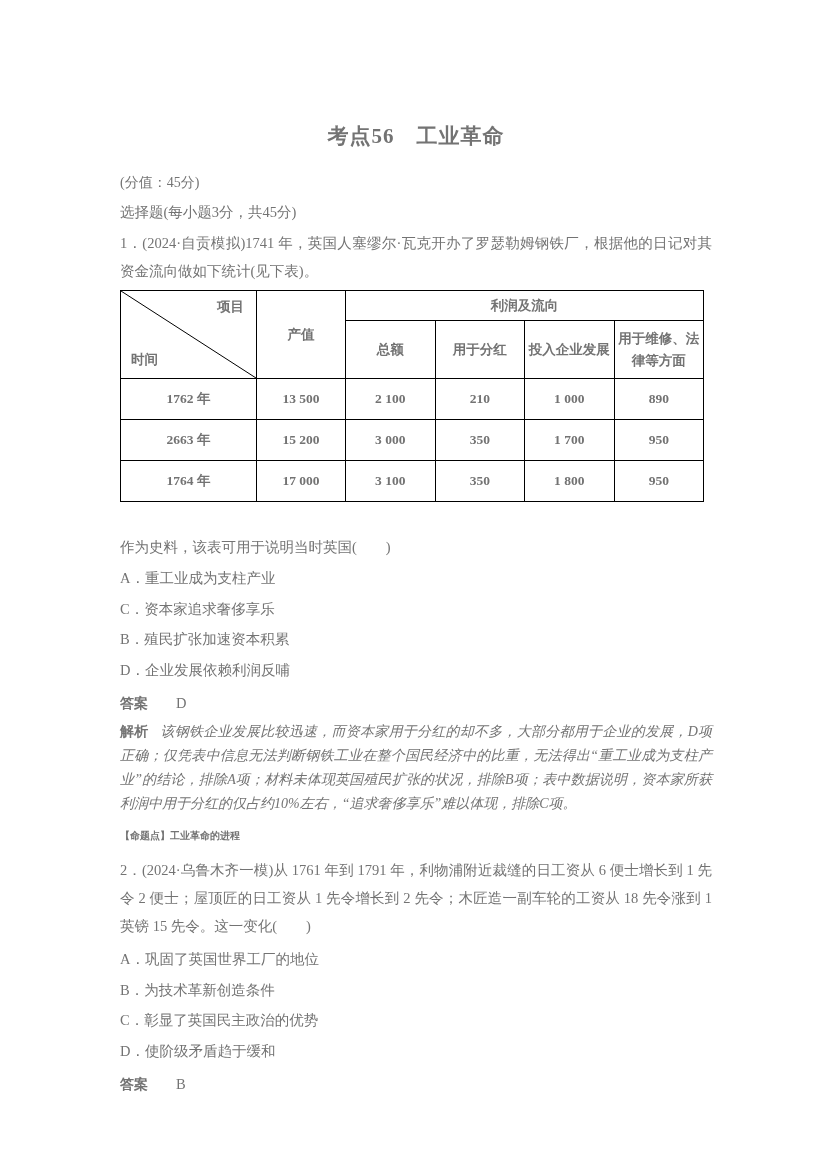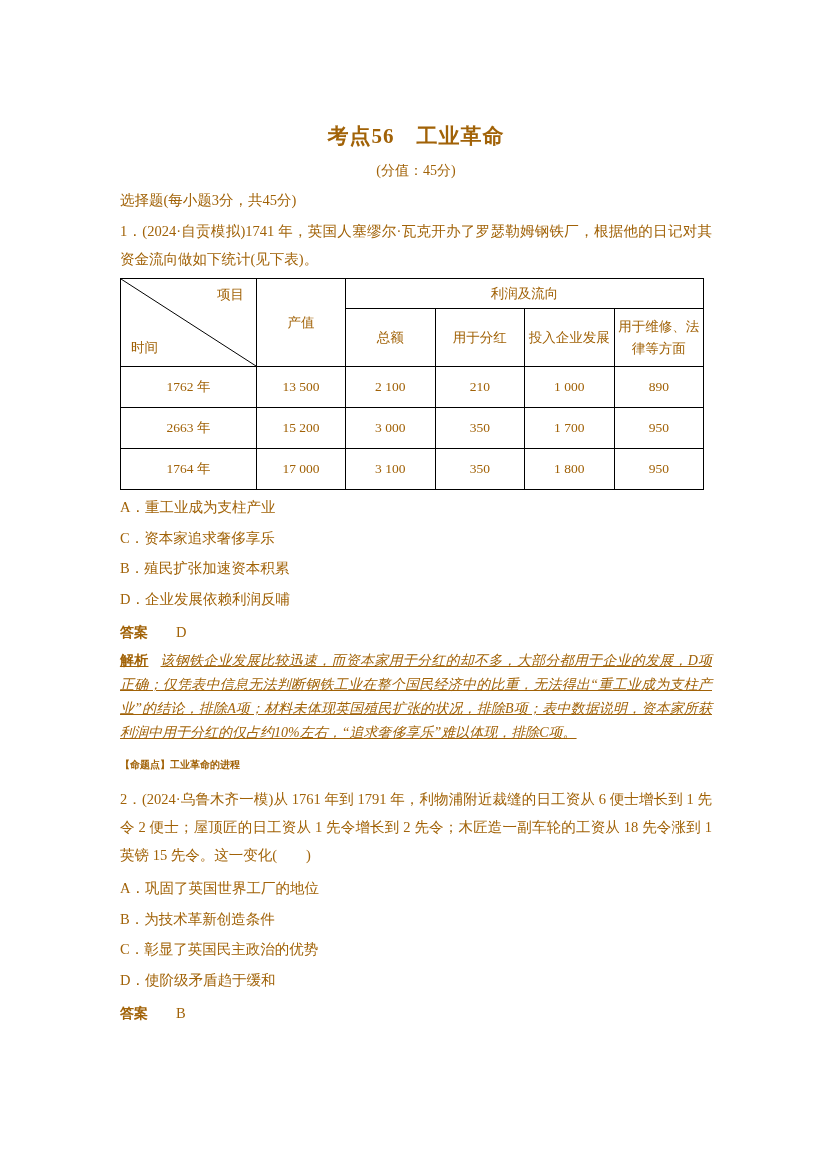--- a/index.html
+++ b/index.html
@@ -3,40 +3,40 @@
 <meta charset="utf-8">
 <style>
   * { margin: 0; padding: 0; box-sizing: border-box; }
   html, body { background: #ffffff; }
   .page {
     position: relative;
     width: 827px;
     height: 1169px;
     margin: 0 auto;
     background: #ffffff;
-    color: #a16207;
+    color: #737373;
     font-family: "Liberation Serif", serif;
     overflow: hidden;
   }
   .content {
     position: absolute;
     left: 120px;
     top: 0;
     width: 592px;
   }
   .title {
     margin-top: 122px;
     text-align: center;
     font-size: 21px;
     font-weight: bold;
     letter-spacing: 1px;
   }
   .score-note {
-    margin-top: 12px;
-    text-align: center;
+    margin-top: 24px;
+    text-align: left;
     font-size: 14px;
   }
   .section-header {
     margin-top: 11px;
     font-size: 14.5px;
   }
   .stem {
     margin-top: 7px;
     font-size: 14.5px;
     line-height: 28px;
@@ -46,21 +46,21 @@
     border-collapse: collapse;
     margin-top: 5px;
     width: 584px;
     font-size: 13.5px;
     table-layout: fixed;
   }
   table.qtable td, table.qtable th {
     border: 1px solid #000;
     text-align: center;
     vertical-align: middle;
-    font-weight: normal;
+    font-weight: bold;
     padding: 3px 2px;
     line-height: 22px;
   }
   .col-year { width: 136px; }
   .col-output { width: 89px; }
   .col-total { width: 69px; }
   .col-dividend { width: 87px; }
   .col-invest { width: 82px; }
   .col-maintain { width: 113px; }
   .hrow1 td { height: 30px; }
@@ -86,21 +86,20 @@
     font-weight: bold;
     font-size: 14px;
     margin-right: 28px;
   }
   .answer-value { font-size: 14.5px; }
   .analysis {
     margin-top: 3px;
     font-size: 14px;
     line-height: 24px;
     text-align: justify;
-    text-decoration: underline;
   }
   .analysis .analysis-text {
     font-style: italic;
   }
   .analysis .label-bold { font-style: normal; margin-right: 12px; }
   .topic-tag {
     margin-top: 7px;
     font-family: Liberation Serif, serif;
     font-weight: bold;
     font-size: 10px;
@@ -160,20 +159,21 @@
           <td>1764 年</td>
           <td>17 000</td>
           <td>3 100</td>
           <td>350</td>
           <td>1 800</td>
           <td>950</td>
         </tr>
       </tbody>
         </table>
 
+      <div class="question-line">作为史料，该表可用于说明当时英国(　　)</div>
 
       <div class="options">
         <div class="option">A．重工业成为支柱产业</div>
         <div class="option">C．资本家追求奢侈享乐</div>
         <div class="option">B．殖民扩张加速资本积累</div>
         <div class="option">D．企业发展依赖利润反哺</div>
       </div>
 
       <div class="answer-line">
         <span class="label-bold">答案</span><span class="answer-value">D</span>

